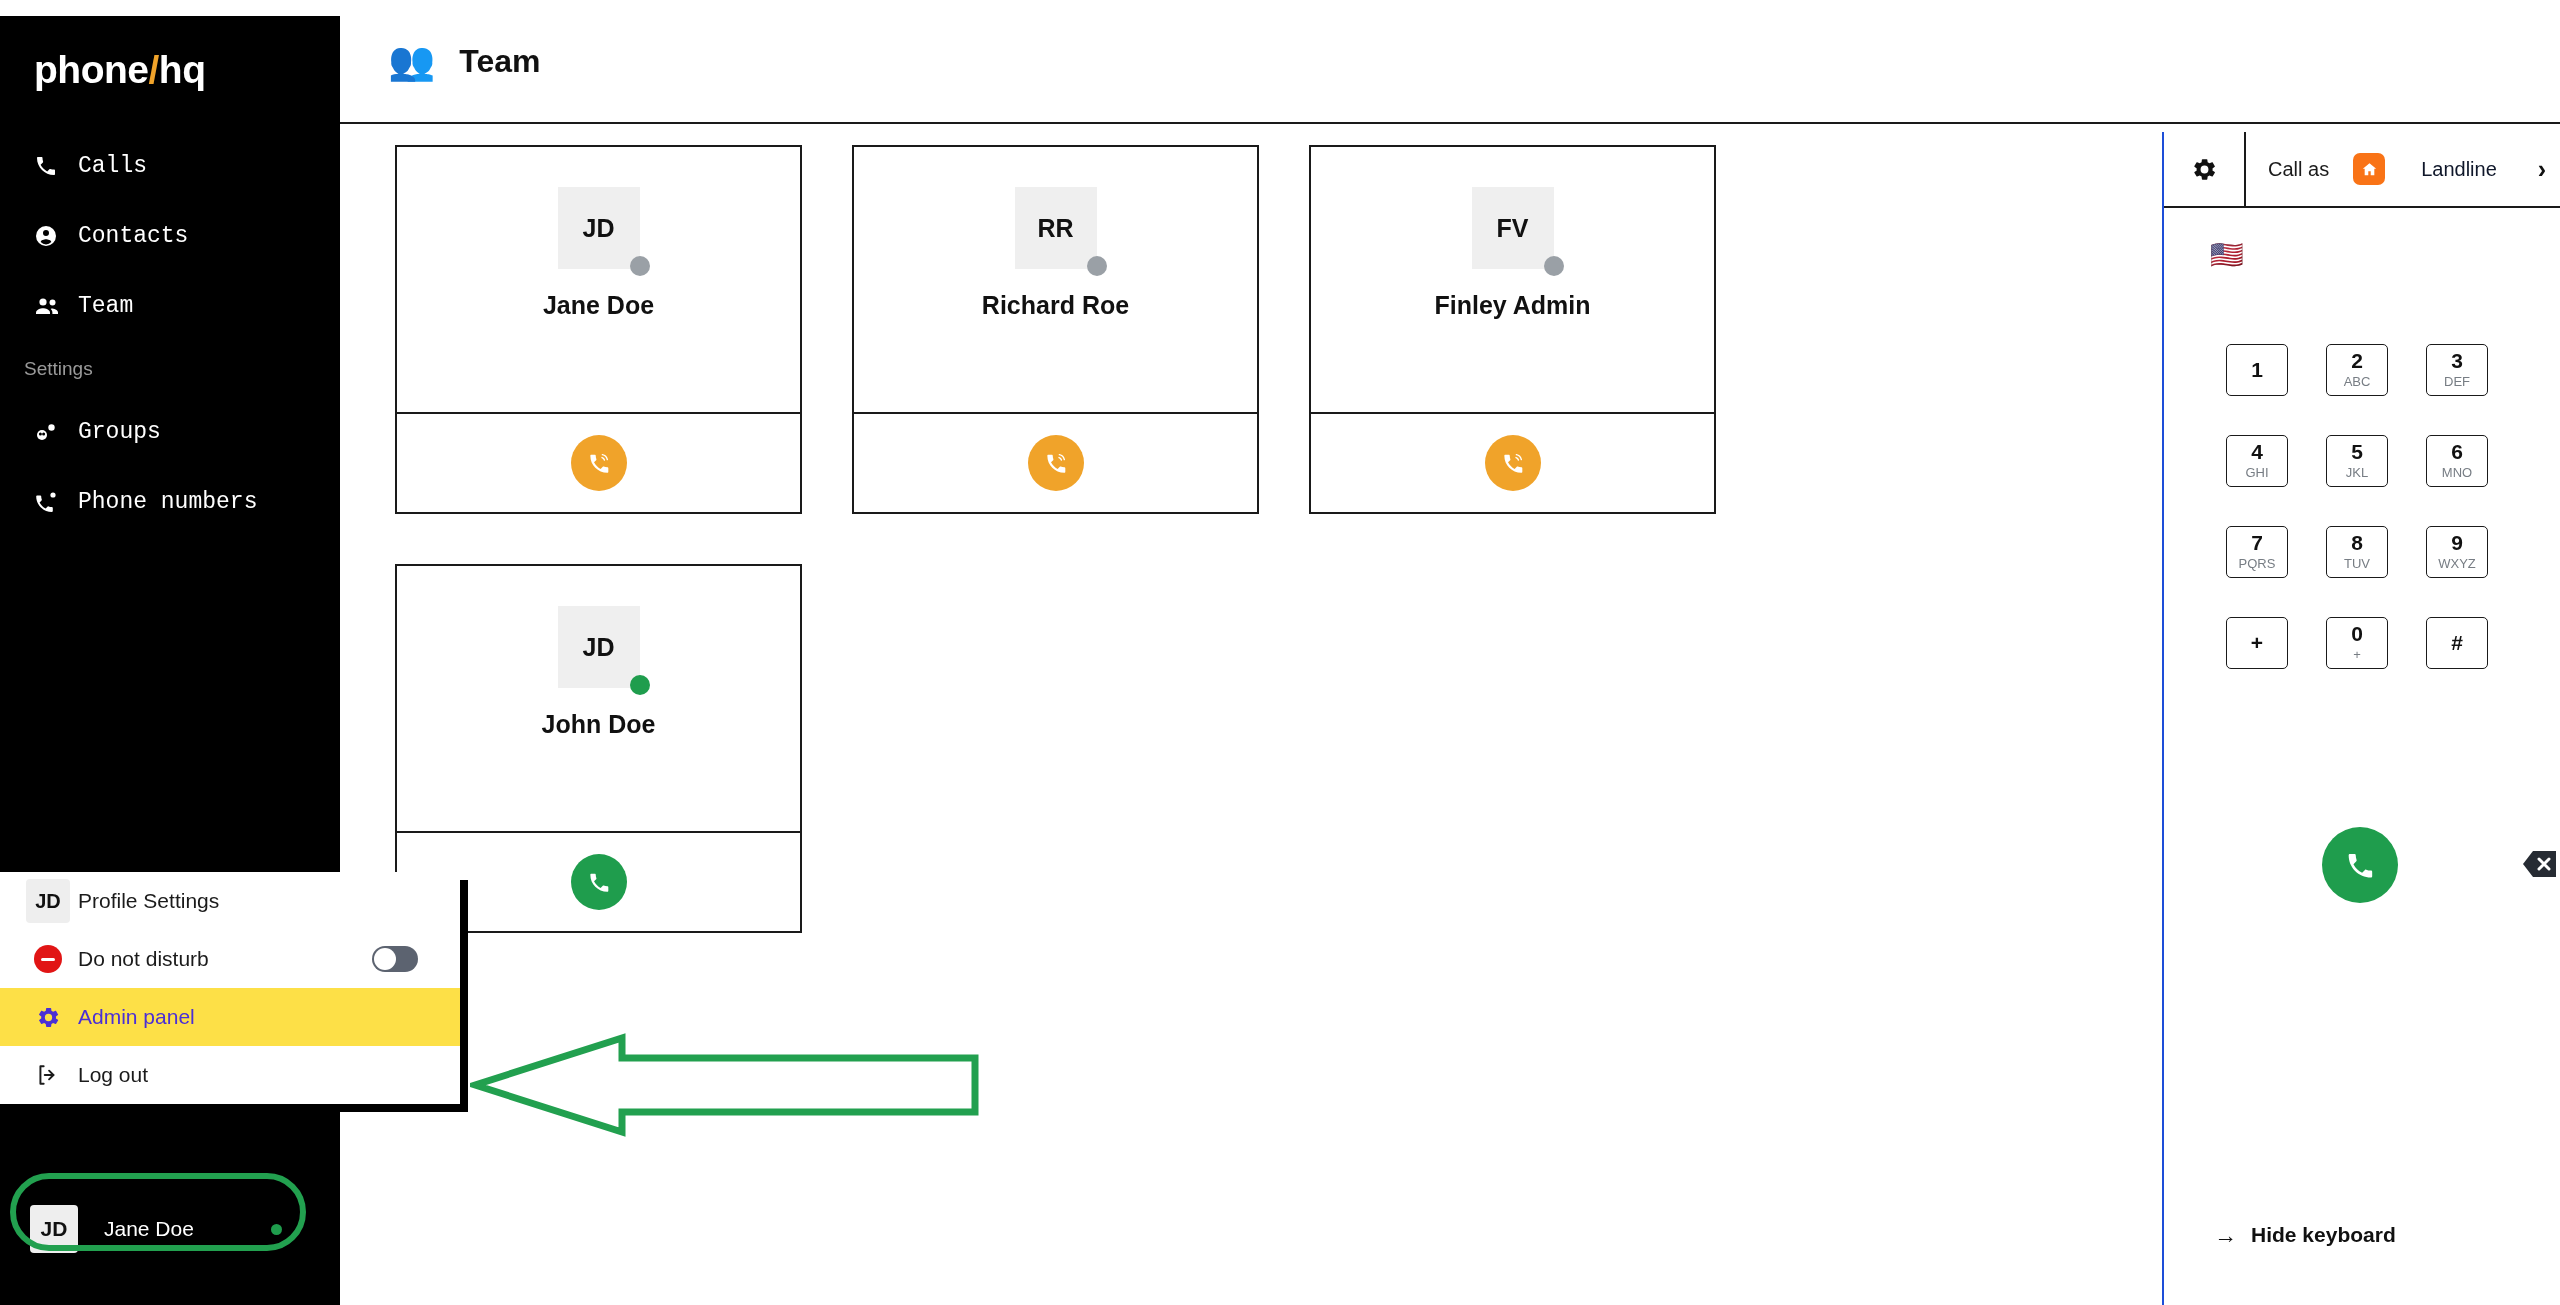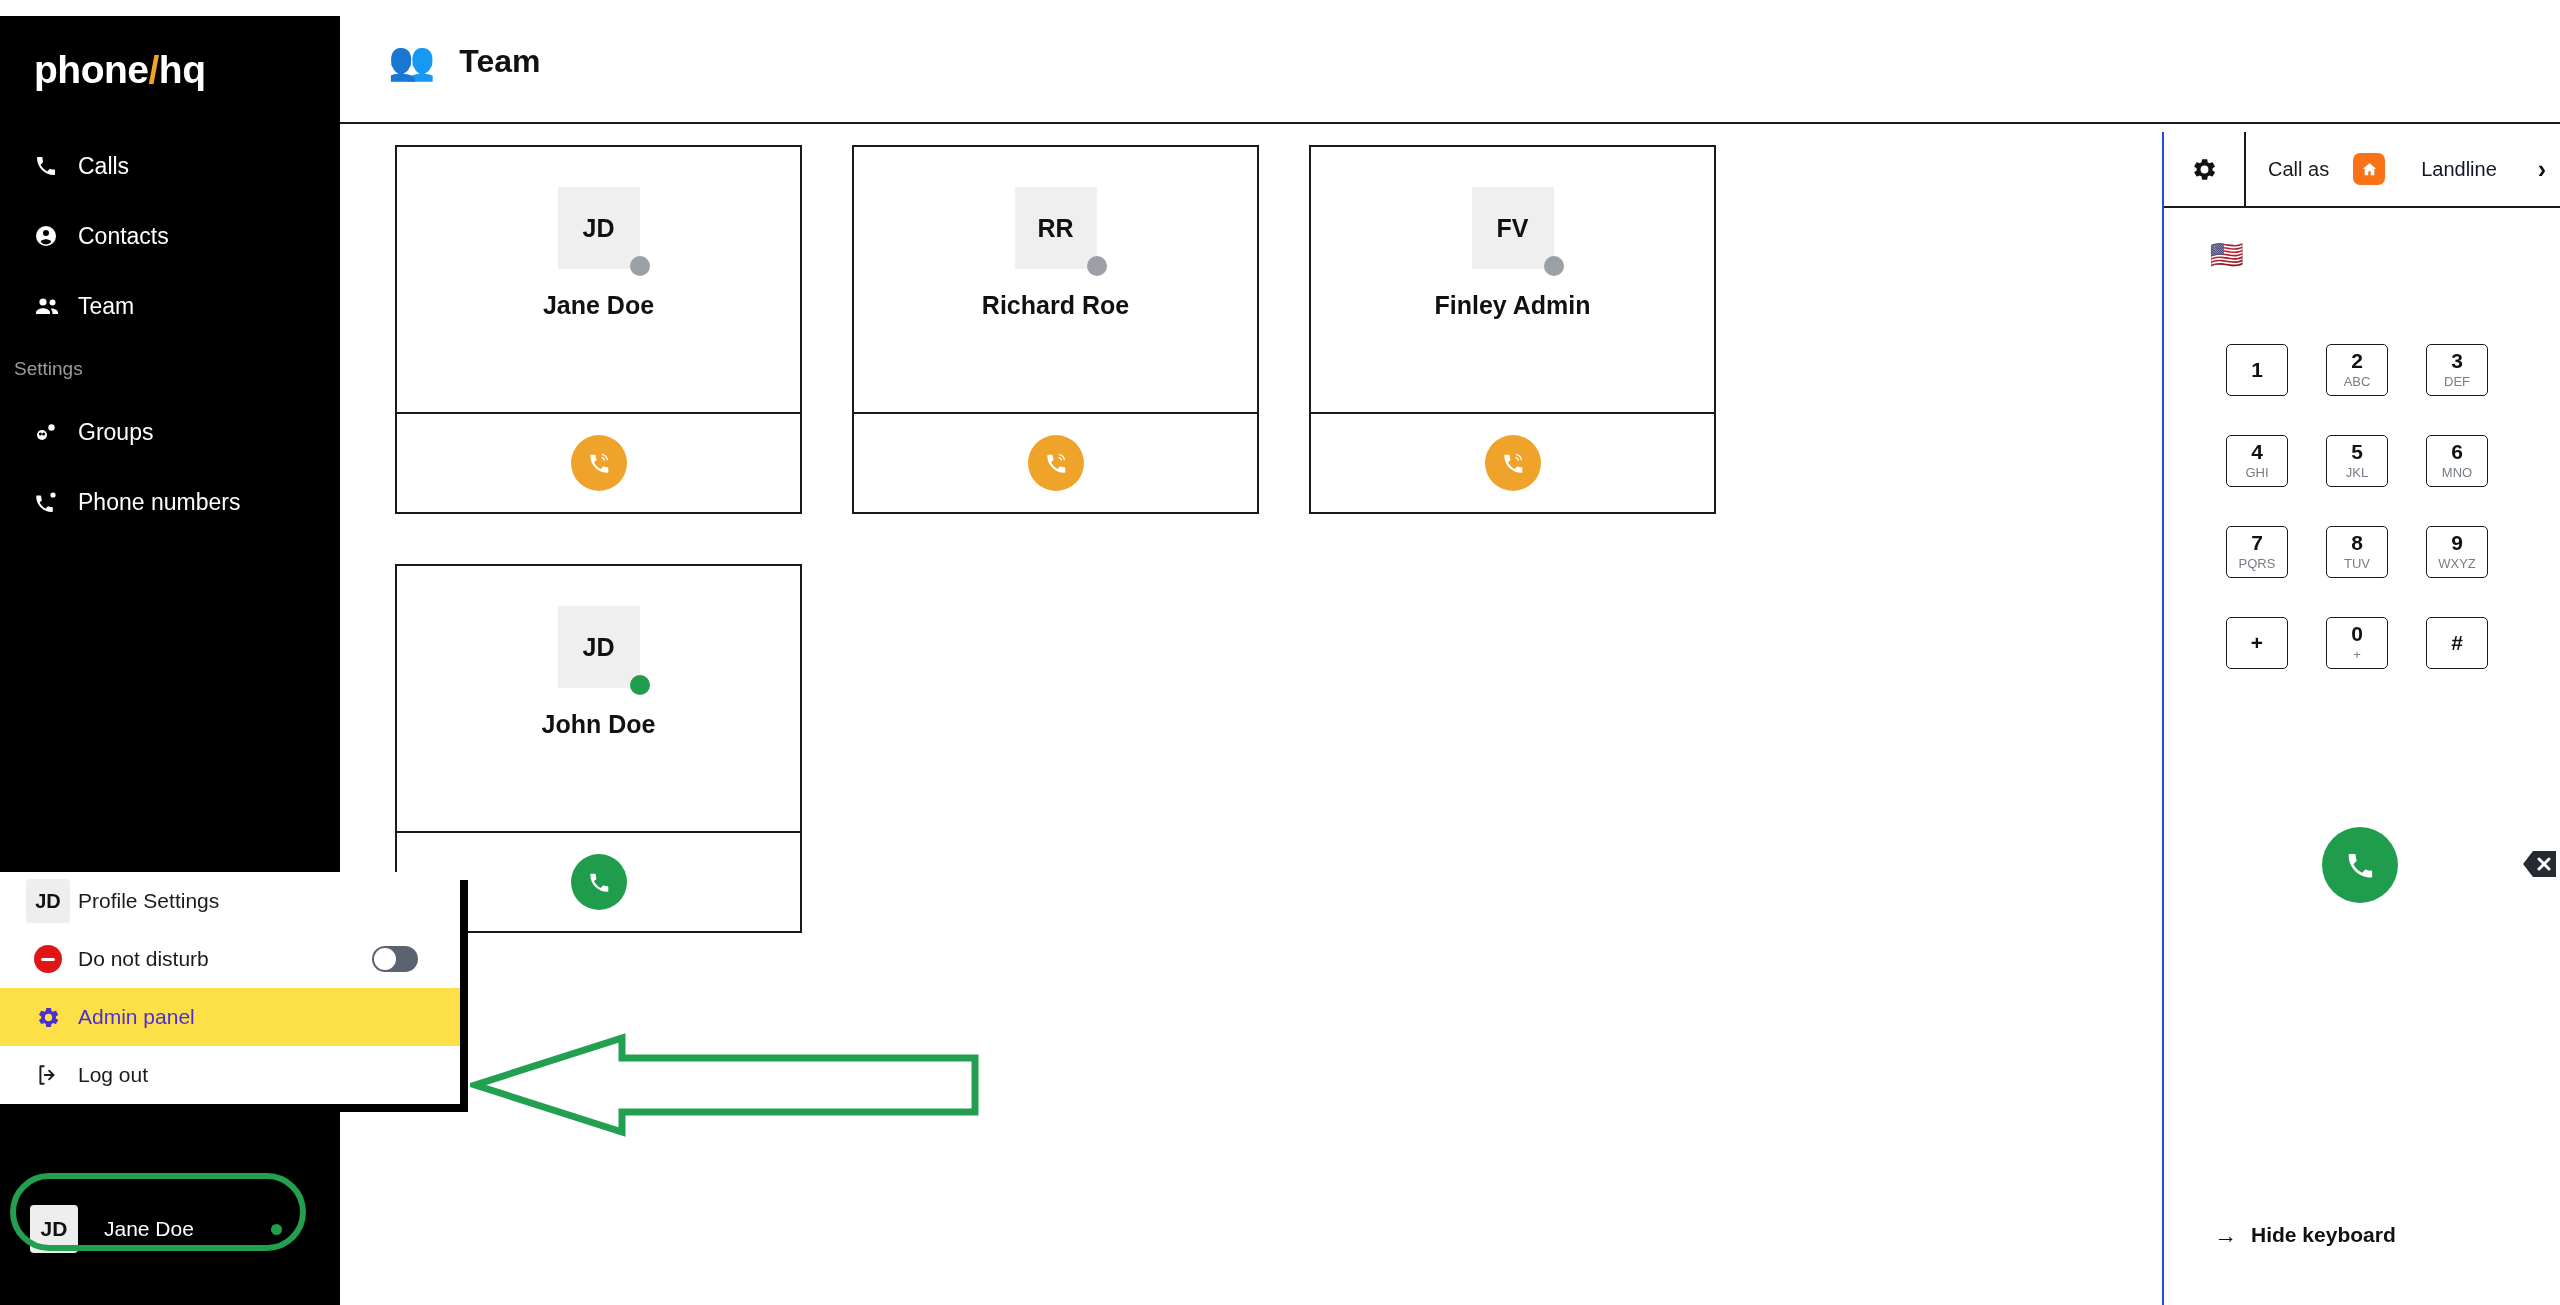--- a/index.html
+++ b/index.html
@@ -39,33 +39,34 @@
 
   .nav-list { position: absolute; left: 0; top: 115px; width: 340px; }
   .nav-item {
     display: flex;
     align-items: center;
     height: 70px;
     padding-left: 34px;
     box-sizing: border-box;
     color: #ffffff;
     cursor: pointer;
+    font-family: Liberation Mono, monospace;
   }
   .nav-item .nav-ico {
     width: 30px;
     display: flex;
     align-items: center;
     justify-content: flex-start;
     margin-right: 14px;
   }
   .nav-item .nav-label { font-size: 23px; line-height: 1; }
   .nav-section {
     font-size: 19px;
     color: #9a9a9a;
-    padding-left: 14px;
+    padding-left: 24px;
     height: 56px;
     display: flex;
     align-items: center;
   }
 
   
   #sidebar-user {
     position: absolute;
     left: 16px;
     top: 1182px;

